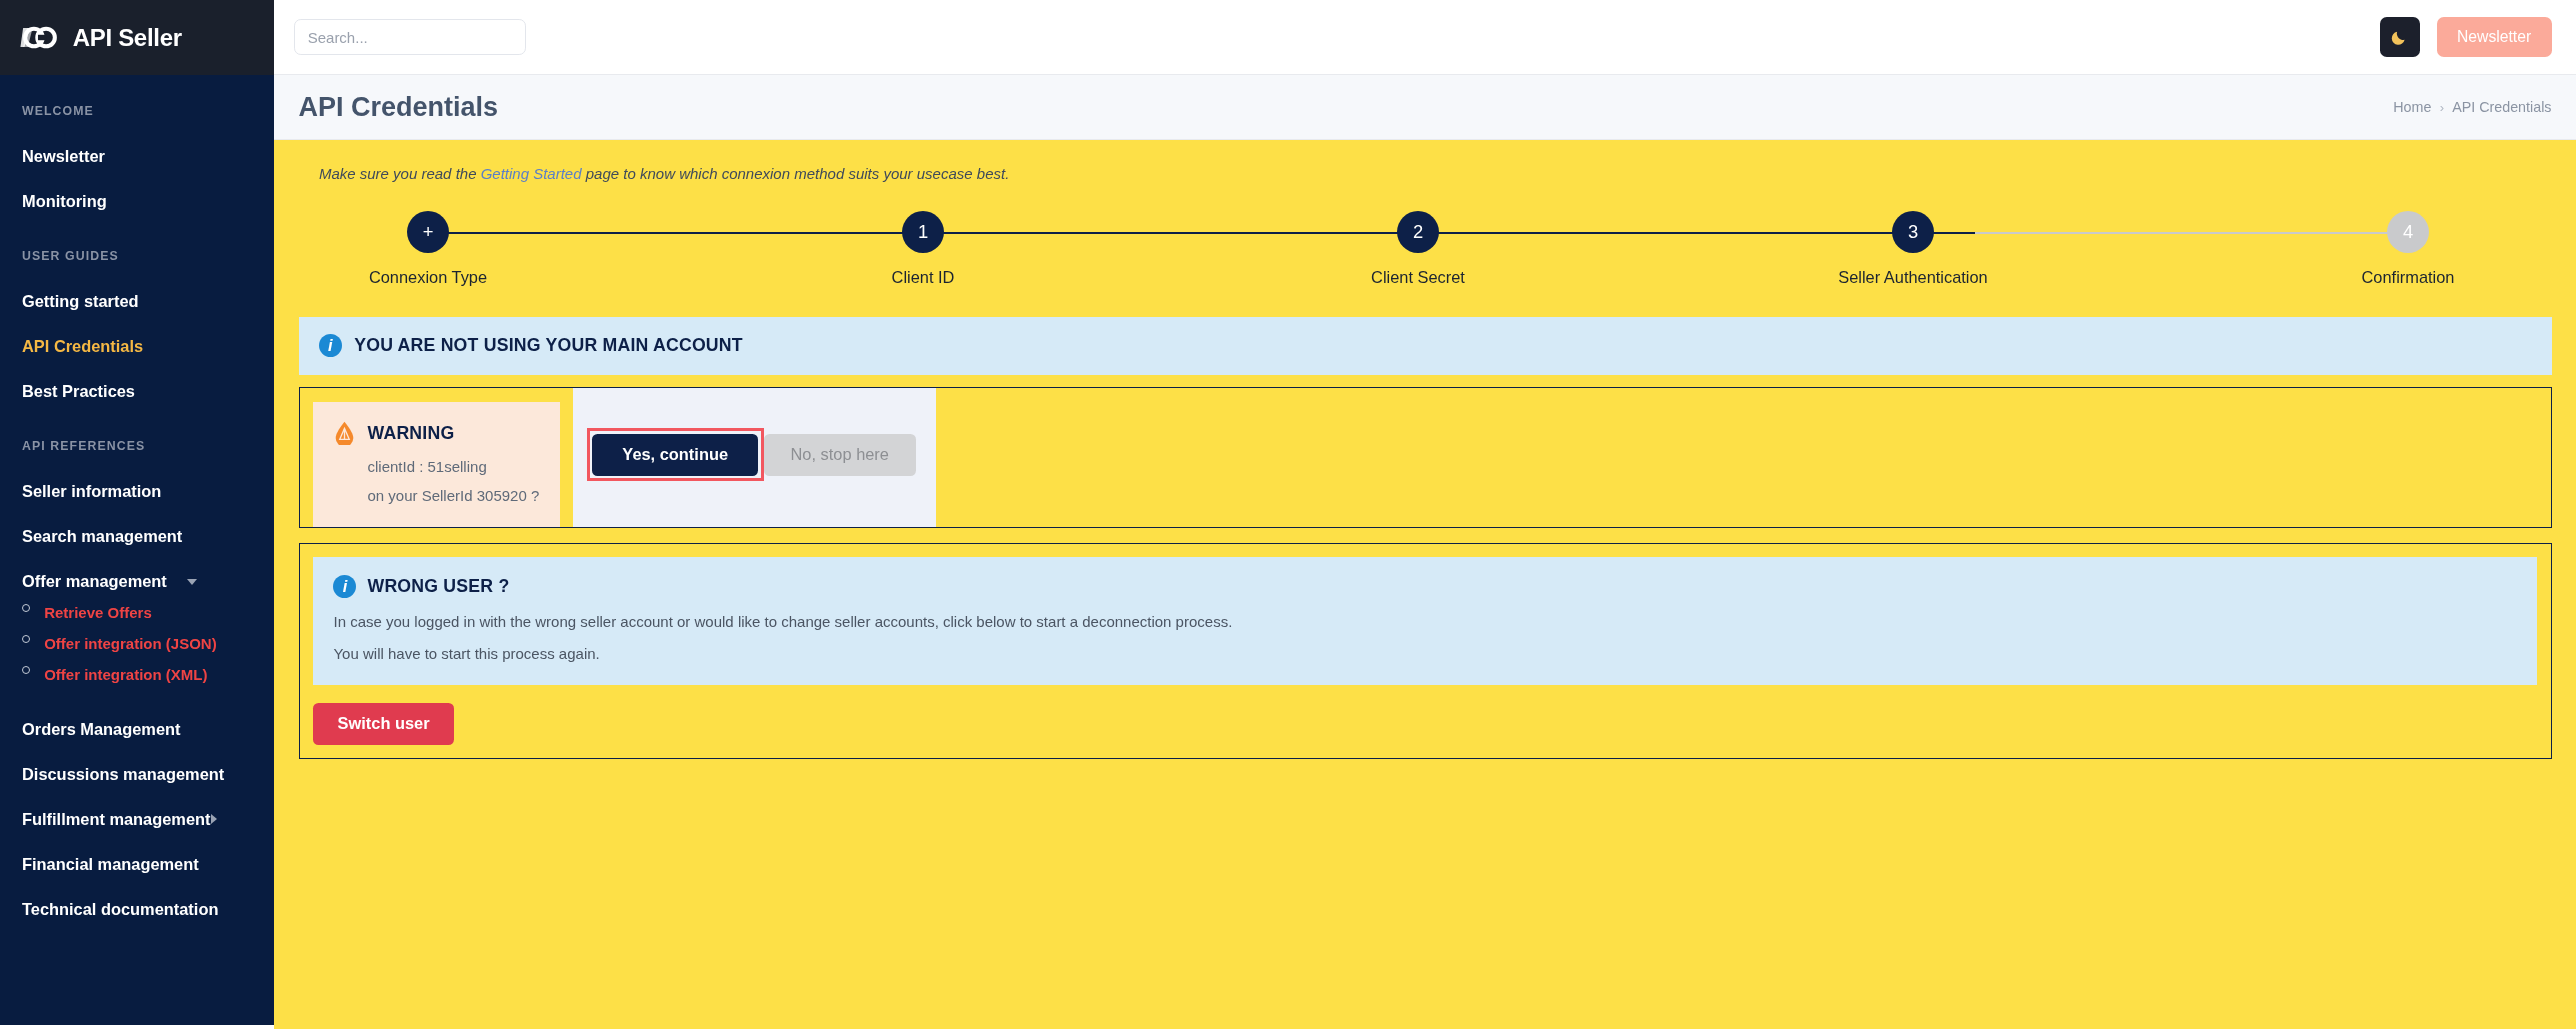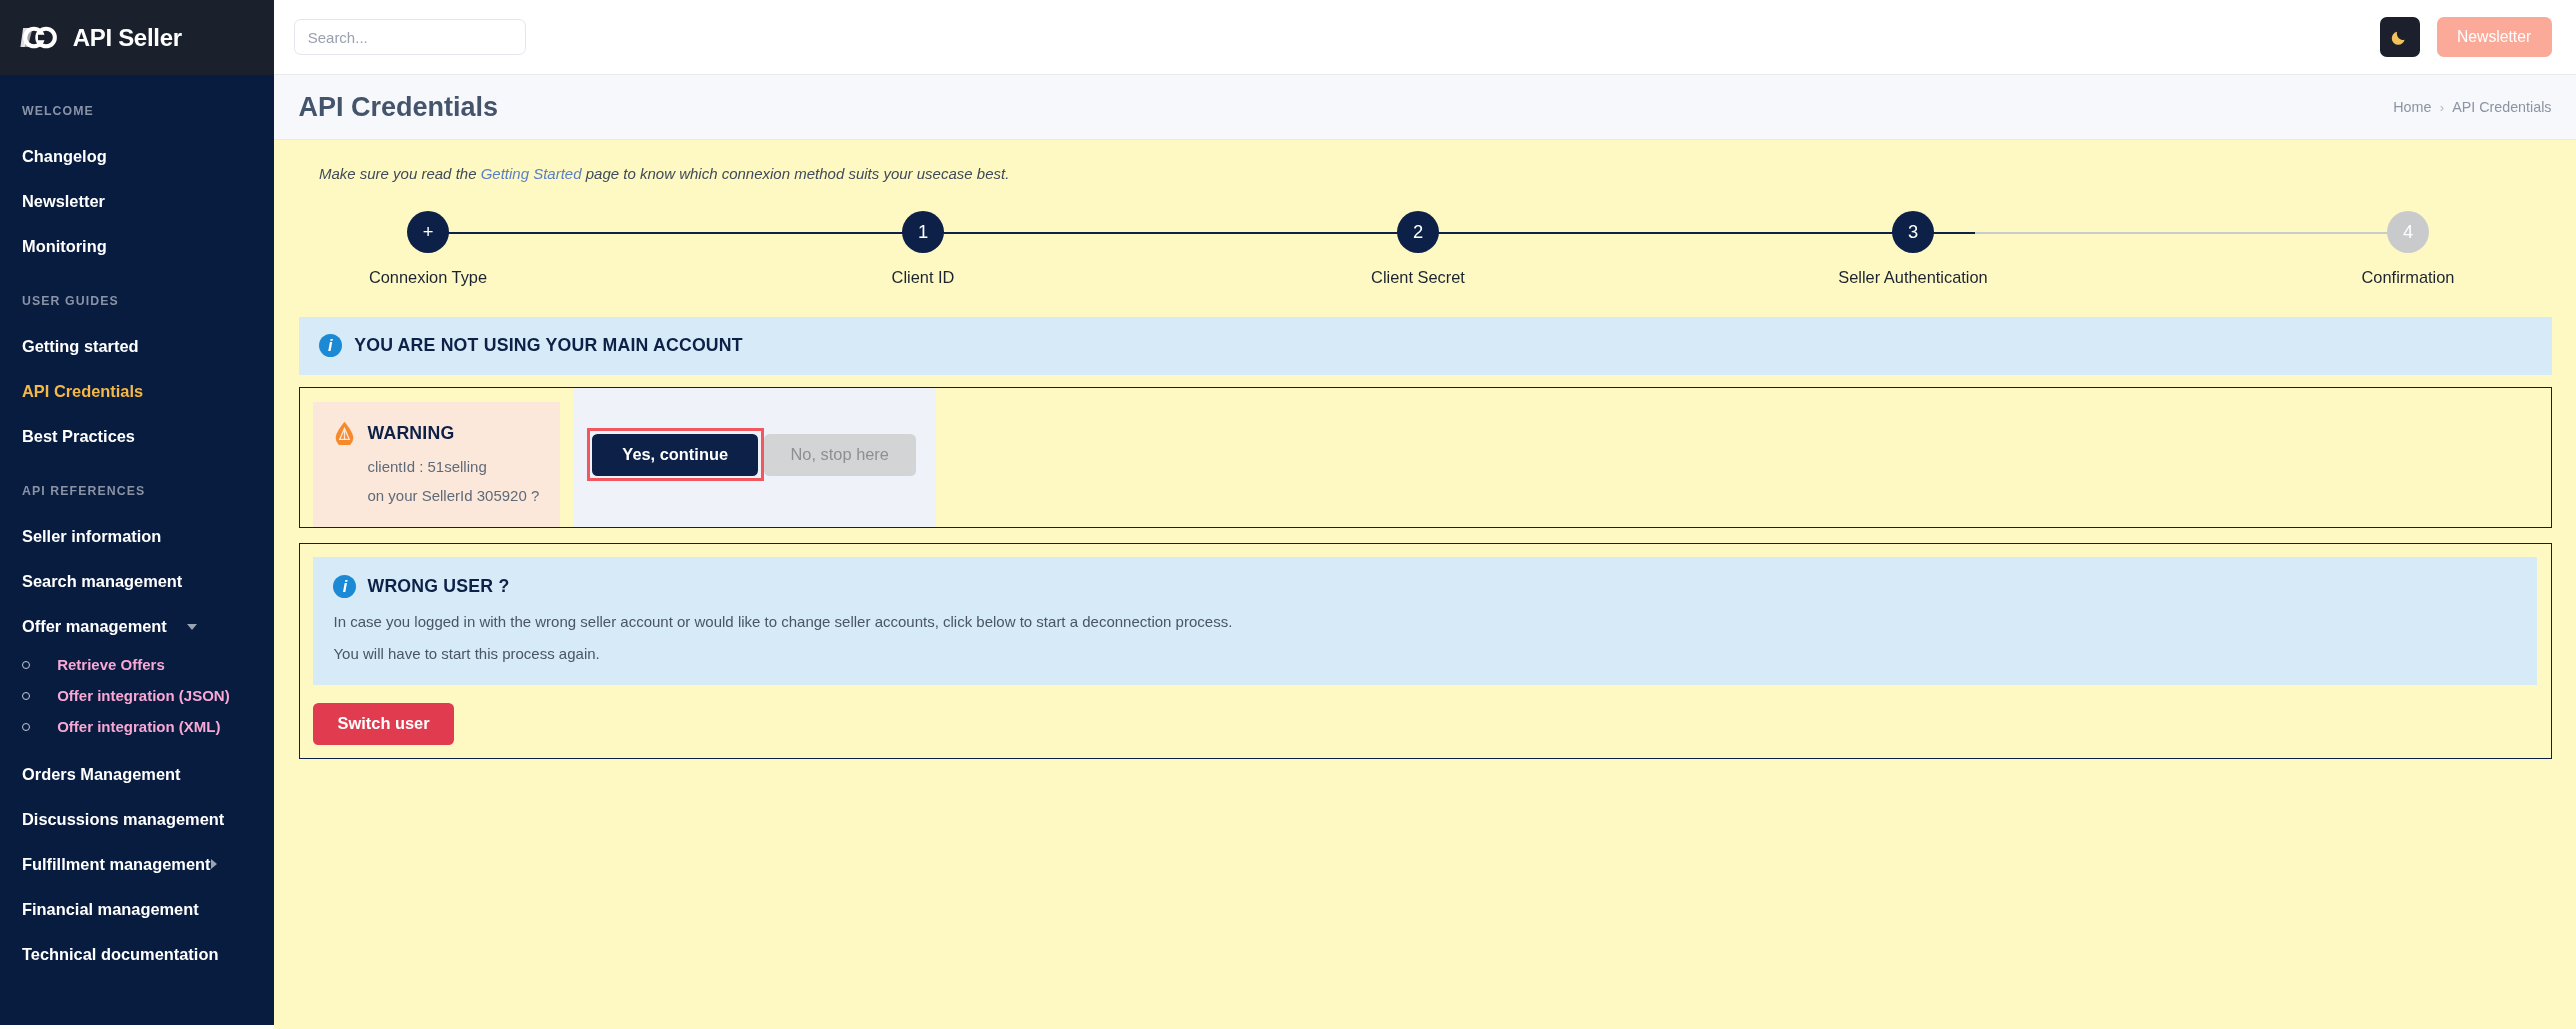--- a/index.html
+++ b/index.html
@@ -45,23 +45,23 @@
     width: 0; height: 0;
     border-left: 5.5px solid transparent; border-right: 5.5px solid transparent;
     border-top: 6.1px solid #9aa3b4; margin-right: 55px;
   }
   .caret-right {
     width: 0; height: 0;
     border-top: 5.5px solid transparent; border-bottom: 5.5px solid transparent;
     border-left: 6.1px solid #9aa3b4; margin-right: 55px;
   }
   .nav-sub {
-    display: flex; align-items: center; gap: 27px;
+    display: flex; align-items: flex-start; gap: 14px;
     padding: 0 22px 0 22px; height: 31px;
-    color: #f9a8d4; font-size: 15px; font-weight: 700;
+    color: #ef4444; font-size: 15px; font-weight: 700;
     cursor: pointer; white-space: nowrap;
   }
   .bullet {
     width: 8.2px; height: 8.2px; border: 1.4px solid #c3cad6;
     border-radius: 50%; flex: 0 0 8.2px;
   }
 
   
   .main { flex: 1; height: 1029px; display: flex; flex-direction: column; background:#fff; }
 
@@ -96,21 +96,21 @@
   .page-head {
     background: #f6f8fb; border-bottom: 0.7px solid #e8eaee;
     height: 65px; flex: 0 0 65px;
     display: flex; align-items: center; justify-content: space-between;
     padding: 0 24.5px 0 24.5px;
   }
   .page-title { font-size: 27px; font-weight: 700; color: #44546b; }
   .breadcrumb { font-size: 14.3px; color: #8b94a3; display: flex; gap: 8.2px; align-items:center; }
   .breadcrumb .sep { color: #b0b7c3; font-size: 13px; }
 
-  .content { flex: 1; background: #fef9c3; padding: 0 24.5px; overflow: hidden; }
+  .content { flex: 1; background: #fde047; padding: 0 24.5px; overflow: hidden; }
 
   .intro {
     font-size: 15px; font-style: italic; color: #3f4a5a;
     padding: 24.5px 0 0 20.4px;
   }
   .intro a { color: #5b7fc7; text-decoration: none; font-style: italic; }
 
   
   .stepper {
     display: flex; align-items: flex-start; justify-content: space-between;
@@ -204,23 +204,20 @@
           <rect x="26" y="16" width="12" height="8" fill="#1a202c"></rect>
         </g>
       </svg>
       <span class="brand-name">API Seller</span>
     </div>
 
     <nav class="nav">
 
       <div class="nav-section">WELCOME</div>
       <div class="nav-item">
-        <span>Changelog</span>
-      </div>
-      <div class="nav-item">
         <span>Newsletter</span>
       </div>
       <div class="nav-item">
         <span>Monitoring</span>
       </div>
 
       <div class="nav-section tight">USER GUIDES</div>
       <div class="nav-item">
         <span>Getting started</span>
       </div>

